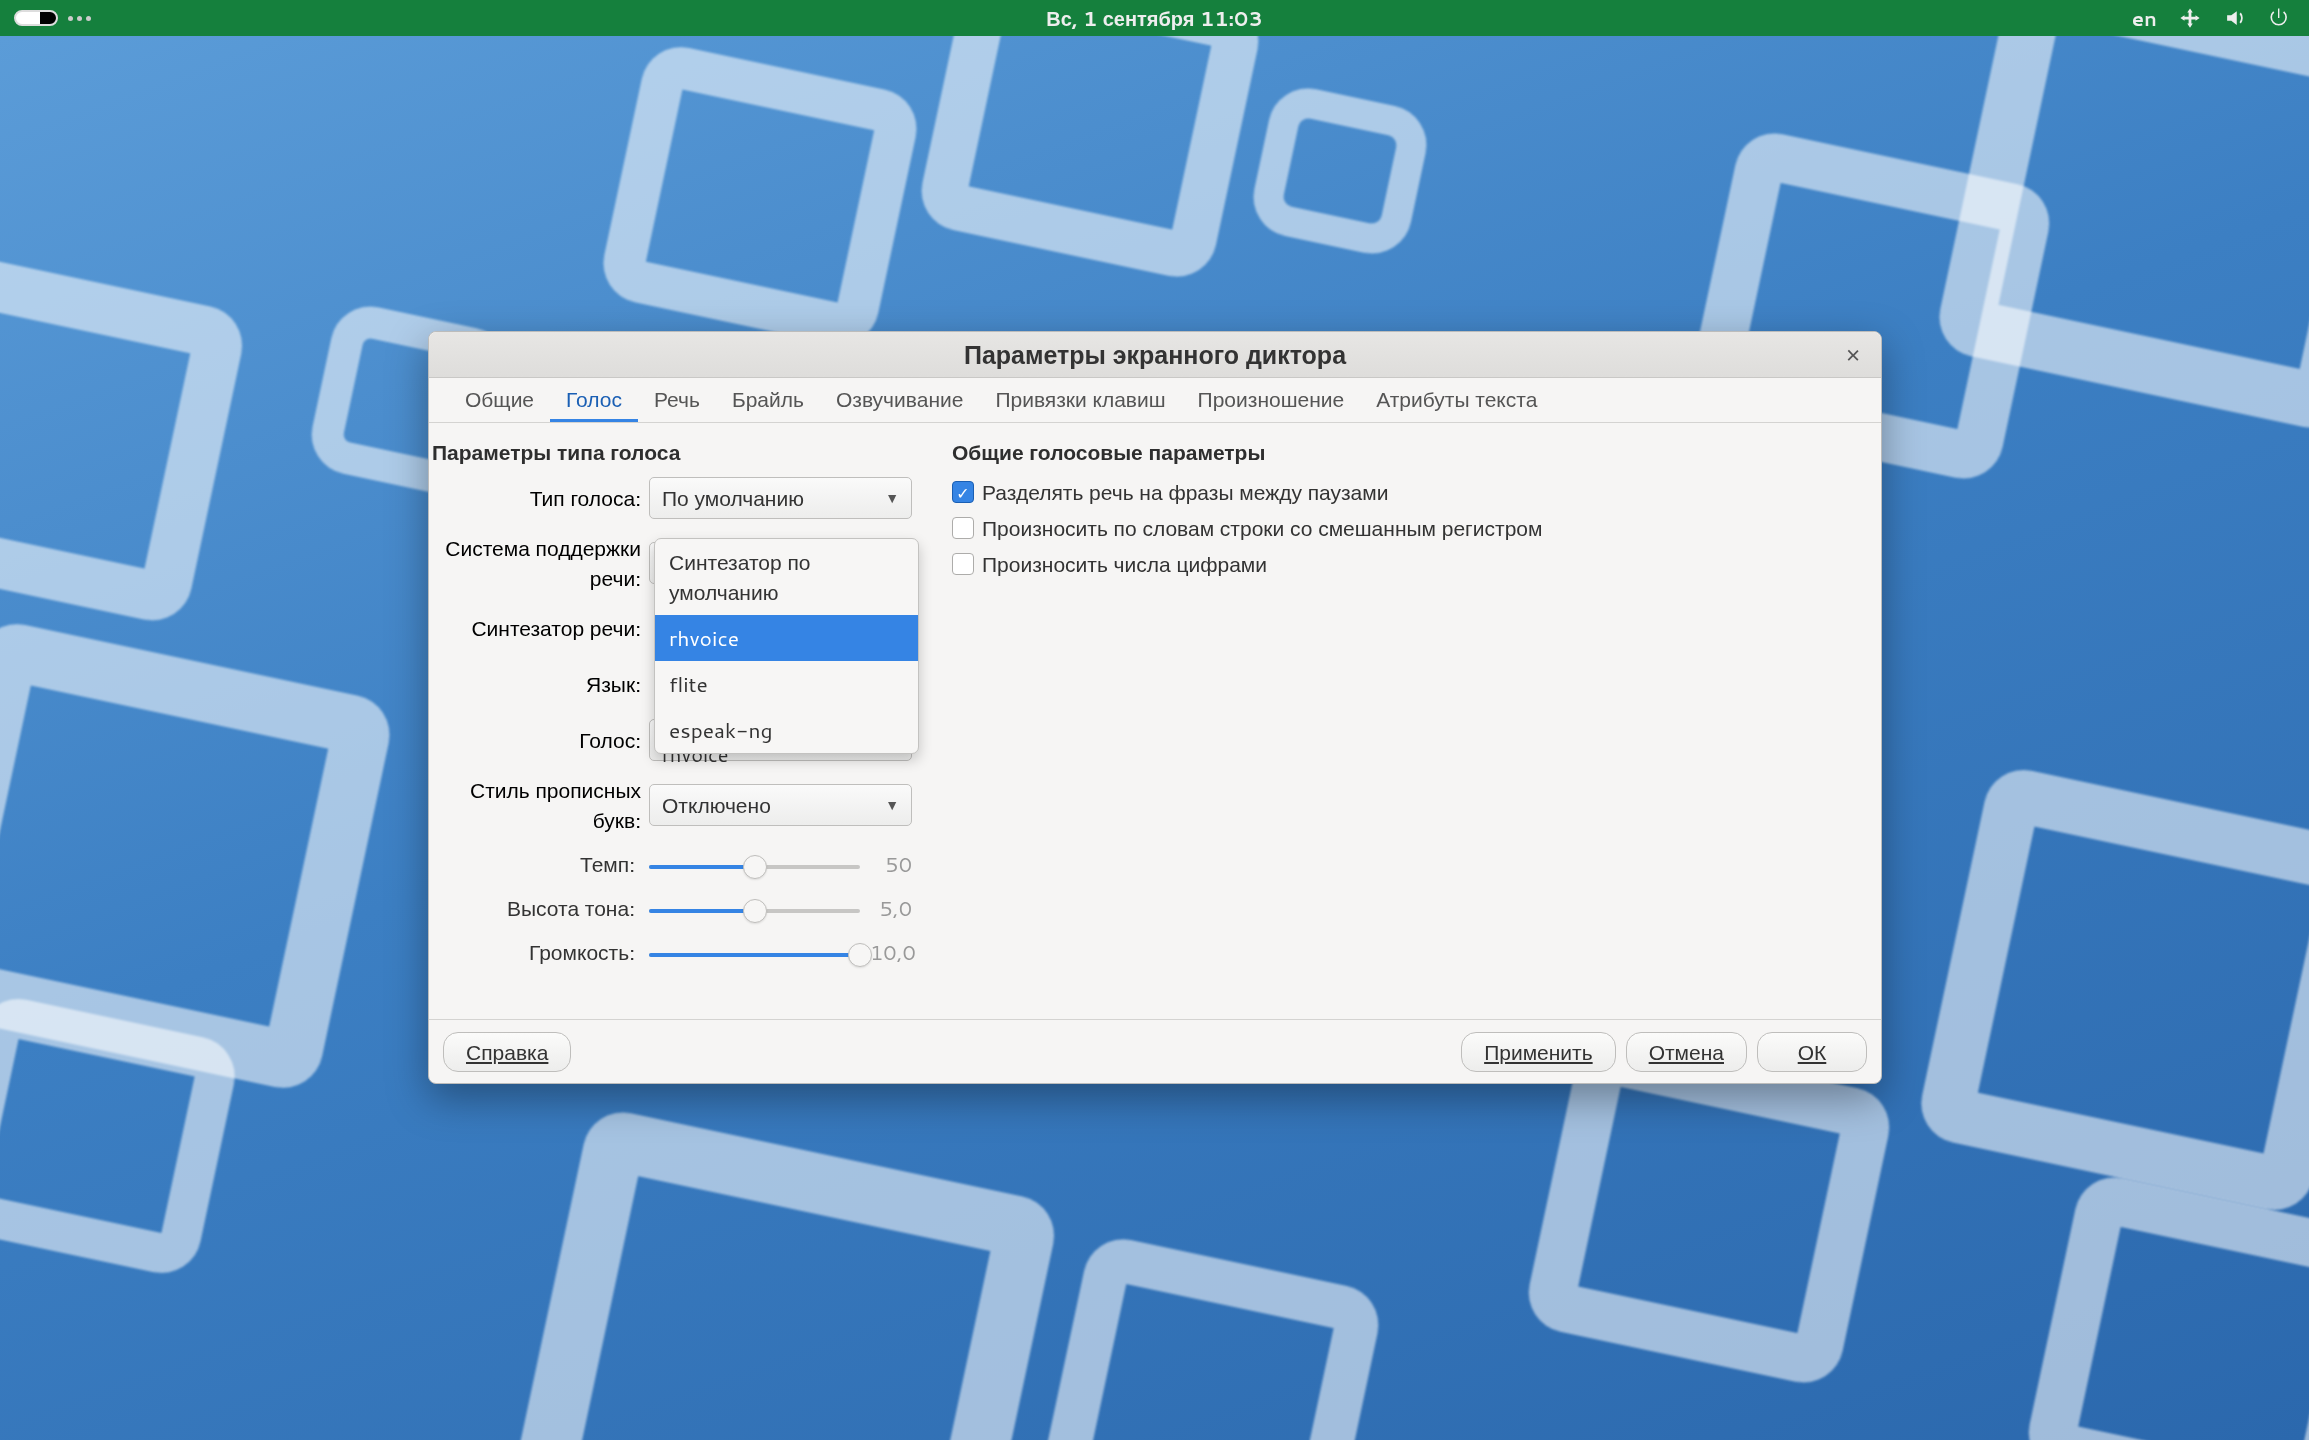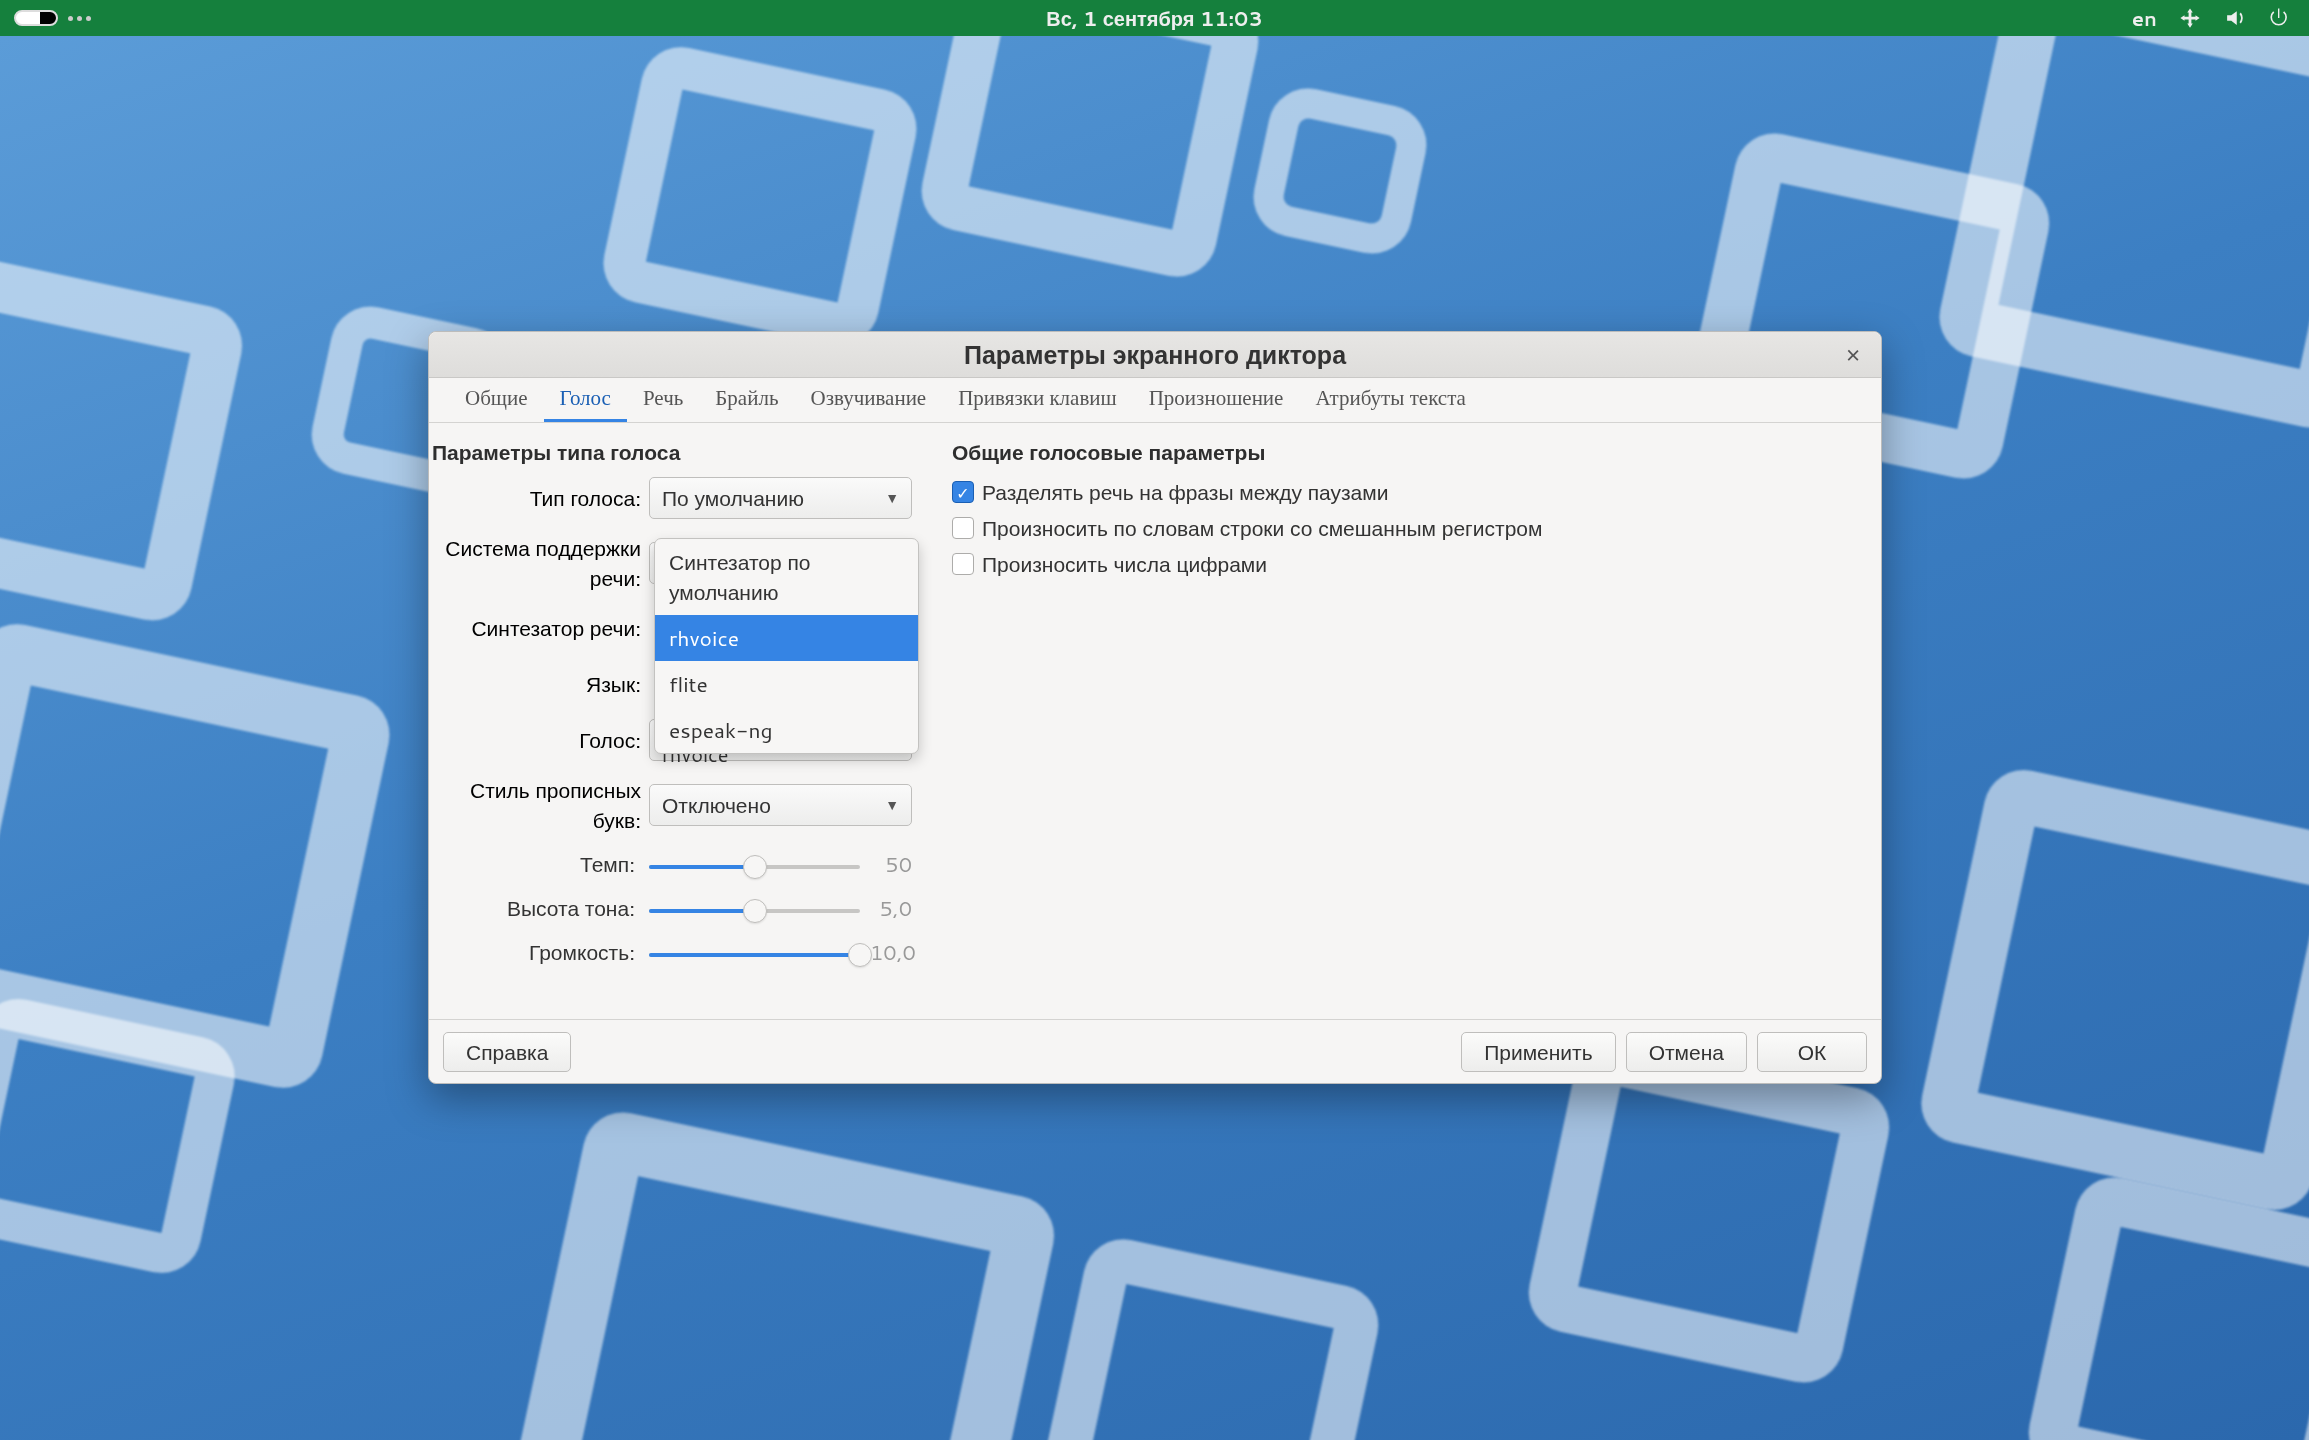--- a/index.html
+++ b/index.html
@@ -19,21 +19,21 @@
 .wallpaper { position: absolute; top: 36px; left: 0; right: 0; bottom: 0; background: linear-gradient(160deg, #5b9cd8 0%, #3c7fc3 45%, #2b68ad 100%); overflow: hidden; }
 .hex { position: absolute; border: 36px solid rgba(255,255,255,0.55); border-radius: 40px; transform: rotate(12deg); filter: blur(1px); }
 
 
 .dialog { position: absolute; top: 331px; left: 428px; width: 1454px; height: 753px; background: #f6f5f4; border: 1px solid #bcbcbb; border-radius: 8px; box-shadow: 0 14px 40px rgba(0,0,0,0.35); display: flex; flex-direction: column; overflow: visible; z-index: 10; }
 .titlebar { height: 46px; background: linear-gradient(#e7e6e4, #dedddb); border-bottom: 1px solid #c9c8c6; display: flex; align-items: center; justify-content: center; position: relative; border-radius: 8px 8px 0 0; }
 .titlebar span { font-size: 25px; font-weight: 600; color: #333; }
 .titlebar .close { position: absolute; right: 14px; top: 8px; width: 28px; height: 28px; display: flex; align-items: center; justify-content: center; font-size: 24px; color: #555; cursor: pointer; }
 
 .tabs { height: 45px; background: #f6f5f4; border-bottom: 1px solid #d4d3d1; display: flex; align-items: stretch; padding-left: 20px; gap: 0; }
-.tab { padding: 0 16px; display: flex; align-items: center; font-size: 21px; color: #555; cursor: pointer; border-bottom: 3px solid transparent; font-family: Liberation Serif, serif; }
+.tab { padding: 0 16px; display: flex; align-items: center; font-size: 21px; color: #555; cursor: pointer; border-bottom: 3px solid transparent; }
 .tab.active { color: #1a5fb4; border-bottom-color: #3584e4; font-weight: 500; }
 
 .content { flex: 1; display: flex; padding: 14px 3px; gap: 40px; position: relative; }
 .col { display: flex; flex-direction: column; }
 .col.left { width: 480px; }
 .col.right { flex: 1; }
 
 .section-title { font-size: 21px; font-weight: 700; color: #2e2e2e; margin-bottom: 10px; }
 
 .row { display: flex; align-items: center; margin-bottom: 14px; }
@@ -53,21 +53,21 @@
 .check { width: 22px; height: 22px; border: 1px solid #adacaa; border-radius: 4px; background: #fff; display: flex; align-items: center; justify-content: center; }
 .check.checked { background: #3584e4; border-color: #1a5fb4; color: #fff; font-size: 16px; }
 
 
 .popover { position: absolute; top: 115px; left: 225px; width: 265px; background: #f7f6f5; border: 1px solid #c3c2c0; border-radius: 7px; box-shadow: 0 6px 14px rgba(0,0,0,0.2); overflow: hidden; z-index: 30; }
 .popover .item { padding: 8px 14px; font-size: 21px; color: #333; cursor: pointer; }
 .popover .item.sel { background: #3584e4; color: #fff; }
 
 .footer { height: 64px; border-top: 1px solid #d4d3d1; display: flex; align-items: center; padding: 0 14px; gap: 10px; }
 .footer .spacer { flex: 1; }
-.btn { min-width: 110px; height: 40px; padding: 12px 22px; background: linear-gradient(#fbfbfa, #ededec); border: 1px solid #bfbebc; border-radius: 5px; font-size: 21px; color: #333; display: flex; align-items: center; justify-content: center; cursor: pointer; }
+.btn { min-width: 110px; height: 40px; padding: 12px 22px; background: linear-gradient(#fbfbfa, #ededec); border: 1px solid #bfbebc; border-radius: 15px; font-size: 21px; color: #333; display: flex; align-items: center; justify-content: center; cursor: pointer; text-decoration: underline; }
 </style>
 </head>
 <body>
 
 <div class="topbar">
   <div class="left">
     <div class="pill"></div>
     <div class="dots">
         <span></span>
         <span></span>

